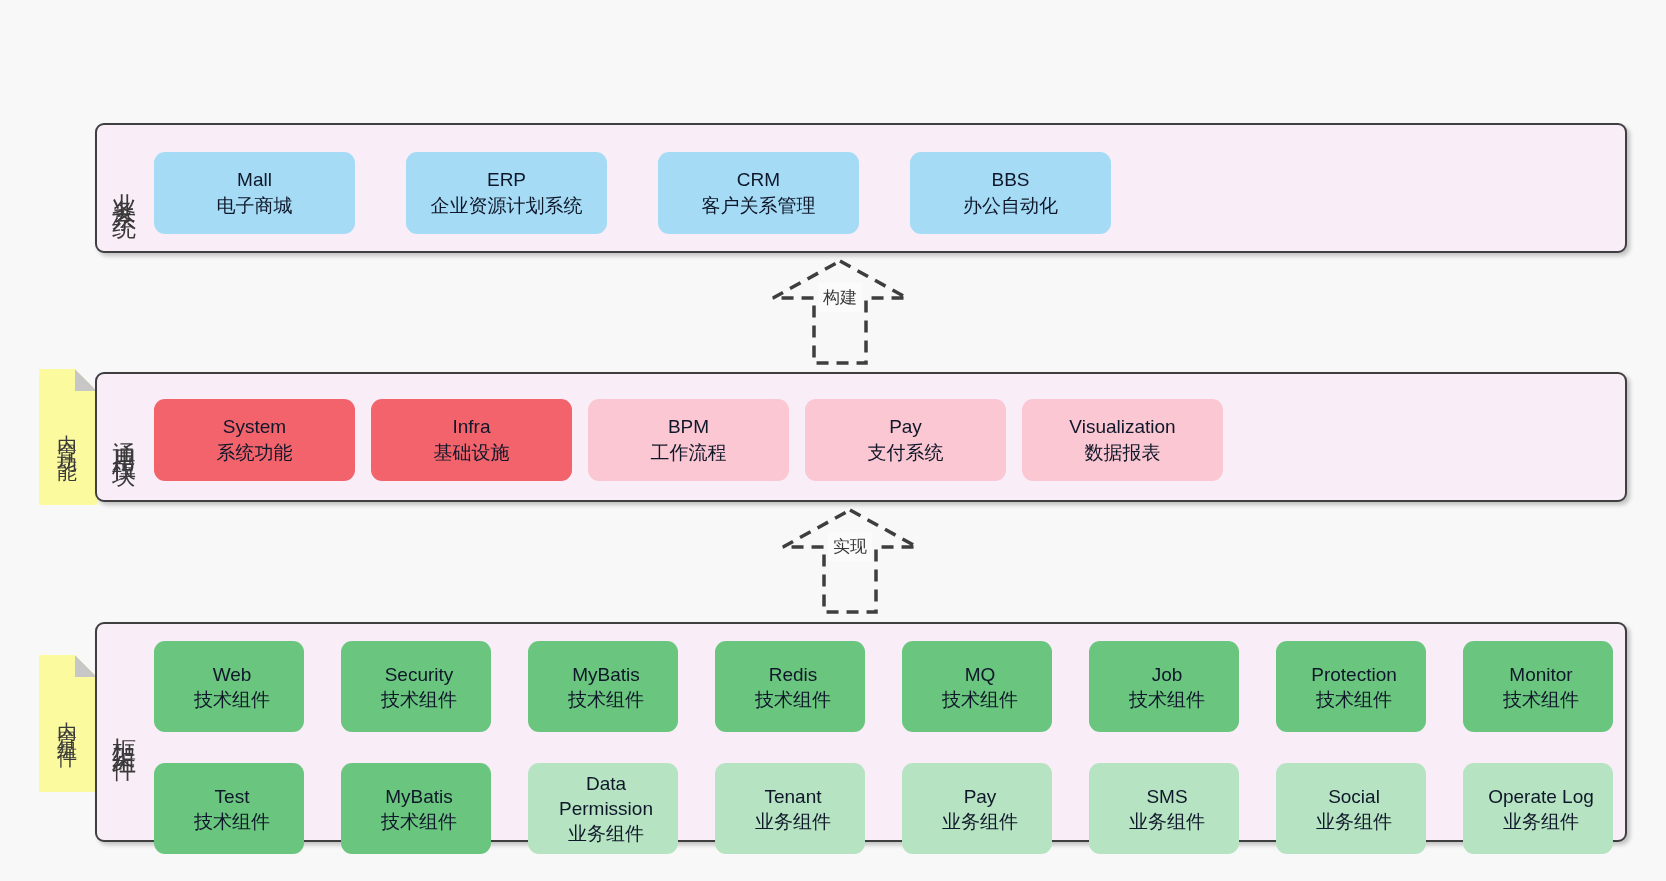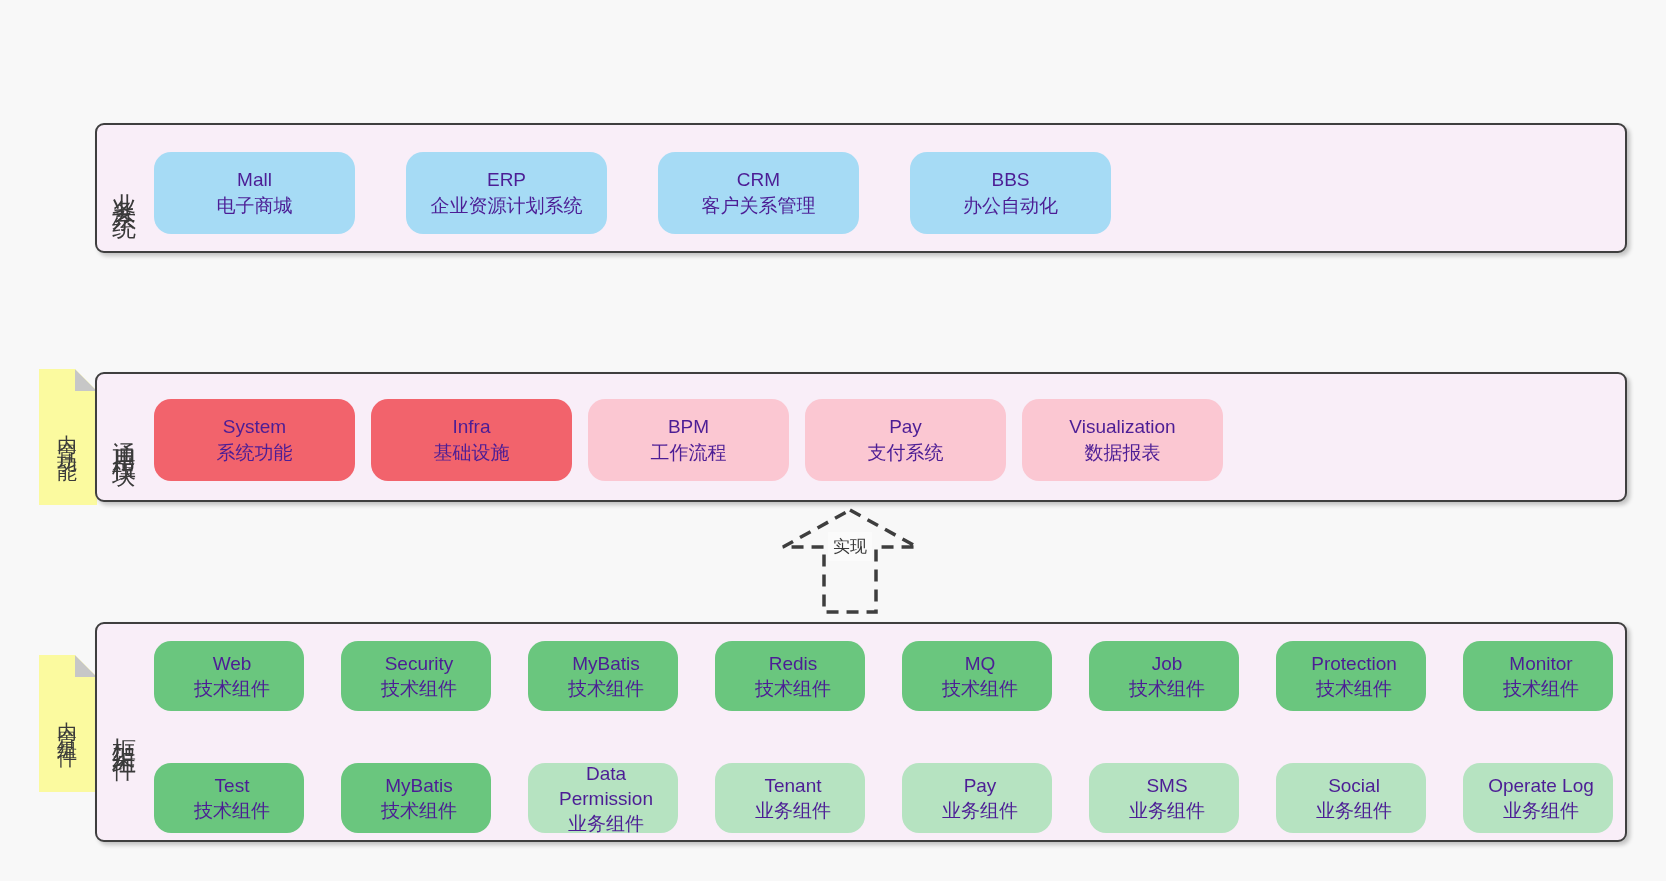--- a/index.html
+++ b/index.html
@@ -22,27 +22,27 @@
     position:absolute;left:11px;top:50%;transform:translateY(-50%);
     writing-mode:vertical-rl;text-orientation:upright;
     font-size:24px;letter-spacing:7px;color:#3a3a3a;white-space:nowrap;
   }
 
   
   .row{position:absolute;left:57px;display:flex;}
   .row-wide{gap:51px;}
   .row-narrow{gap:37px;}
   .box{
-    box-sizing:border-box;border-radius:17px;
+    box-sizing:border-box;border-radius:11px;
     display:flex;flex-direction:column;align-items:center;justify-content:center;
-    text-align:center;font-size:19px;line-height:26px;color:#4c1d95;
+    text-align:center;font-size:19px;line-height:26px;color:#0f172a;
     padding:2px 6px;
   }
   .box-wide{width:201px;height:82px;}
-  .box-narrow{width:150px;height:70px;line-height:25px;padding-left:12px;}
+  .box-narrow{width:150px;height:91px;line-height:25px;padding-left:12px;}
   .blue{background:#a6dbf5;}
   .red{background:#f2636c;}
   .pink{background:#fbc7d2;}
   .green{background:#6ac67e;}
   .lightgreen{background:#b6e3c1;}
 
   
   .tab{
     position:absolute;left:39px;width:58px;box-sizing:border-box;
     background:#fbfa9f;z-index:1;
@@ -89,20 +89,26 @@
         <div>CRM</div>
         <div>客户关系管理</div>
       </div>
       <div class="box box-wide blue">
         <div>BBS</div>
         <div>办公自动化</div>
       </div>
     </div>
   </section>
 
+  <div class="arrow" style="left:765px;top:256px;">
+    <svg viewBox="0 0 150 113">
+      <polygon points="75,5 142,42 101,42 101,107 49,107 49,42 8,42" fill="none" stroke="#3e3e3e" stroke-width="3.5" stroke-dasharray="12 8"></polygon>
+    </svg>
+    <span class="arrow-label">构建</span>
+  </div>
 
   <div class="tab" style="top:369px;height:136px;">
     <div class="fold"></div>
     <div class="tab-text">内置功能</div>
   </div>
 
   <section class="layer" style="top:372px;height:130px;">
     <div class="side-label">通用模块</div>
     <div class="row row-wide" style="top:25px;gap:16px;">
       <div class="box box-wide red">

